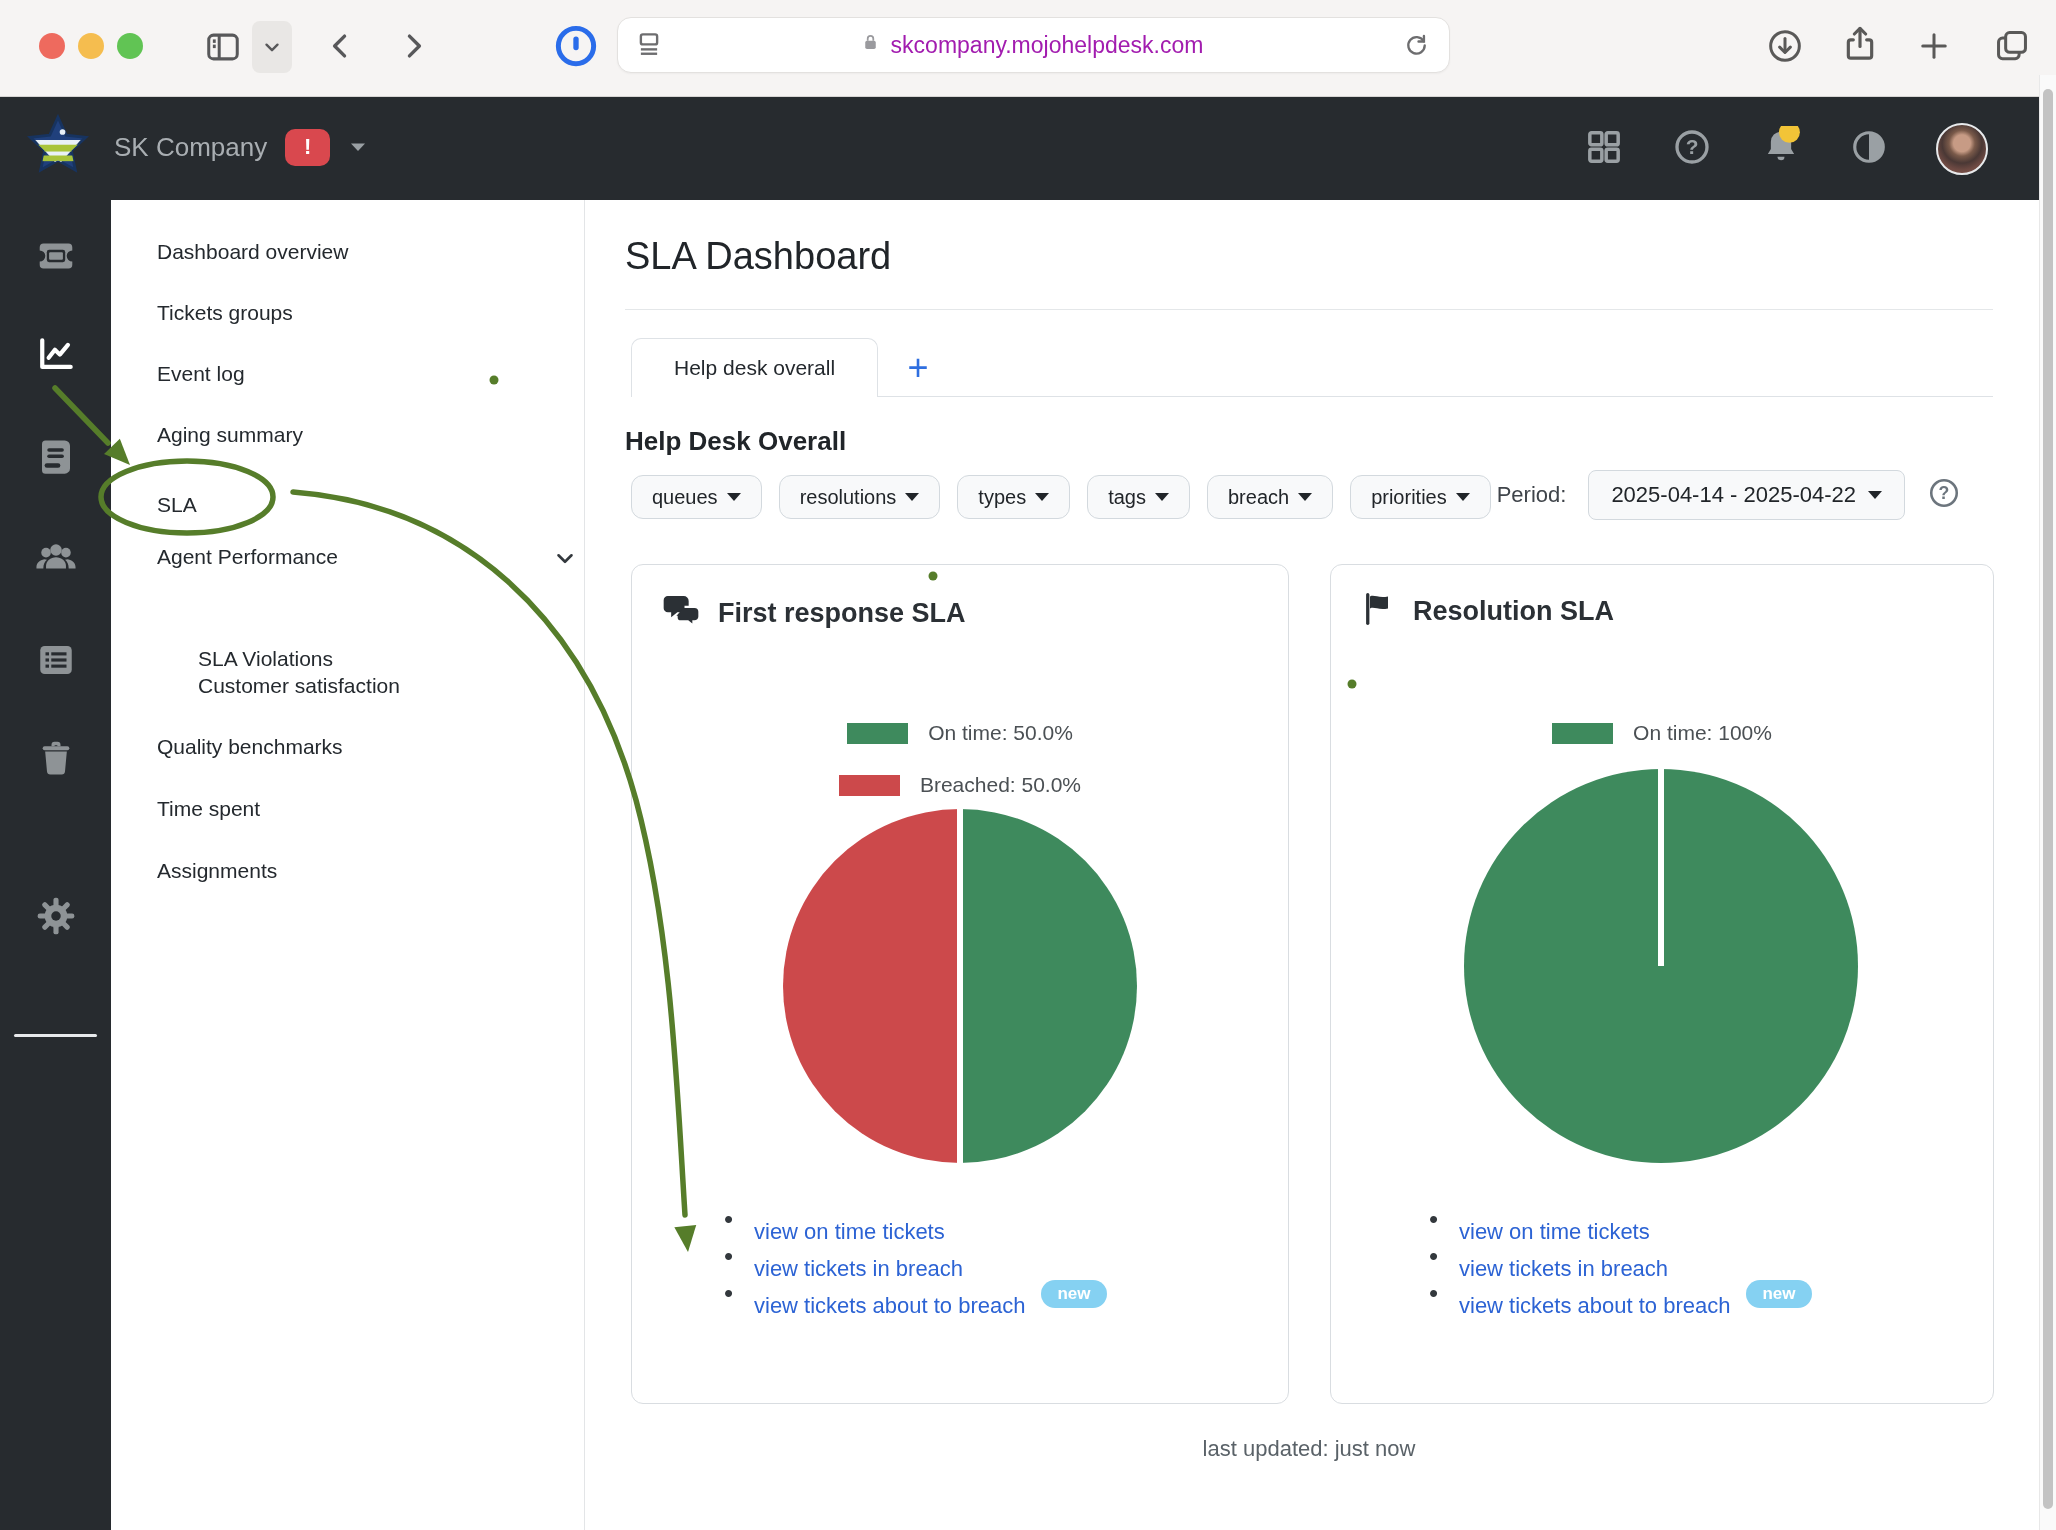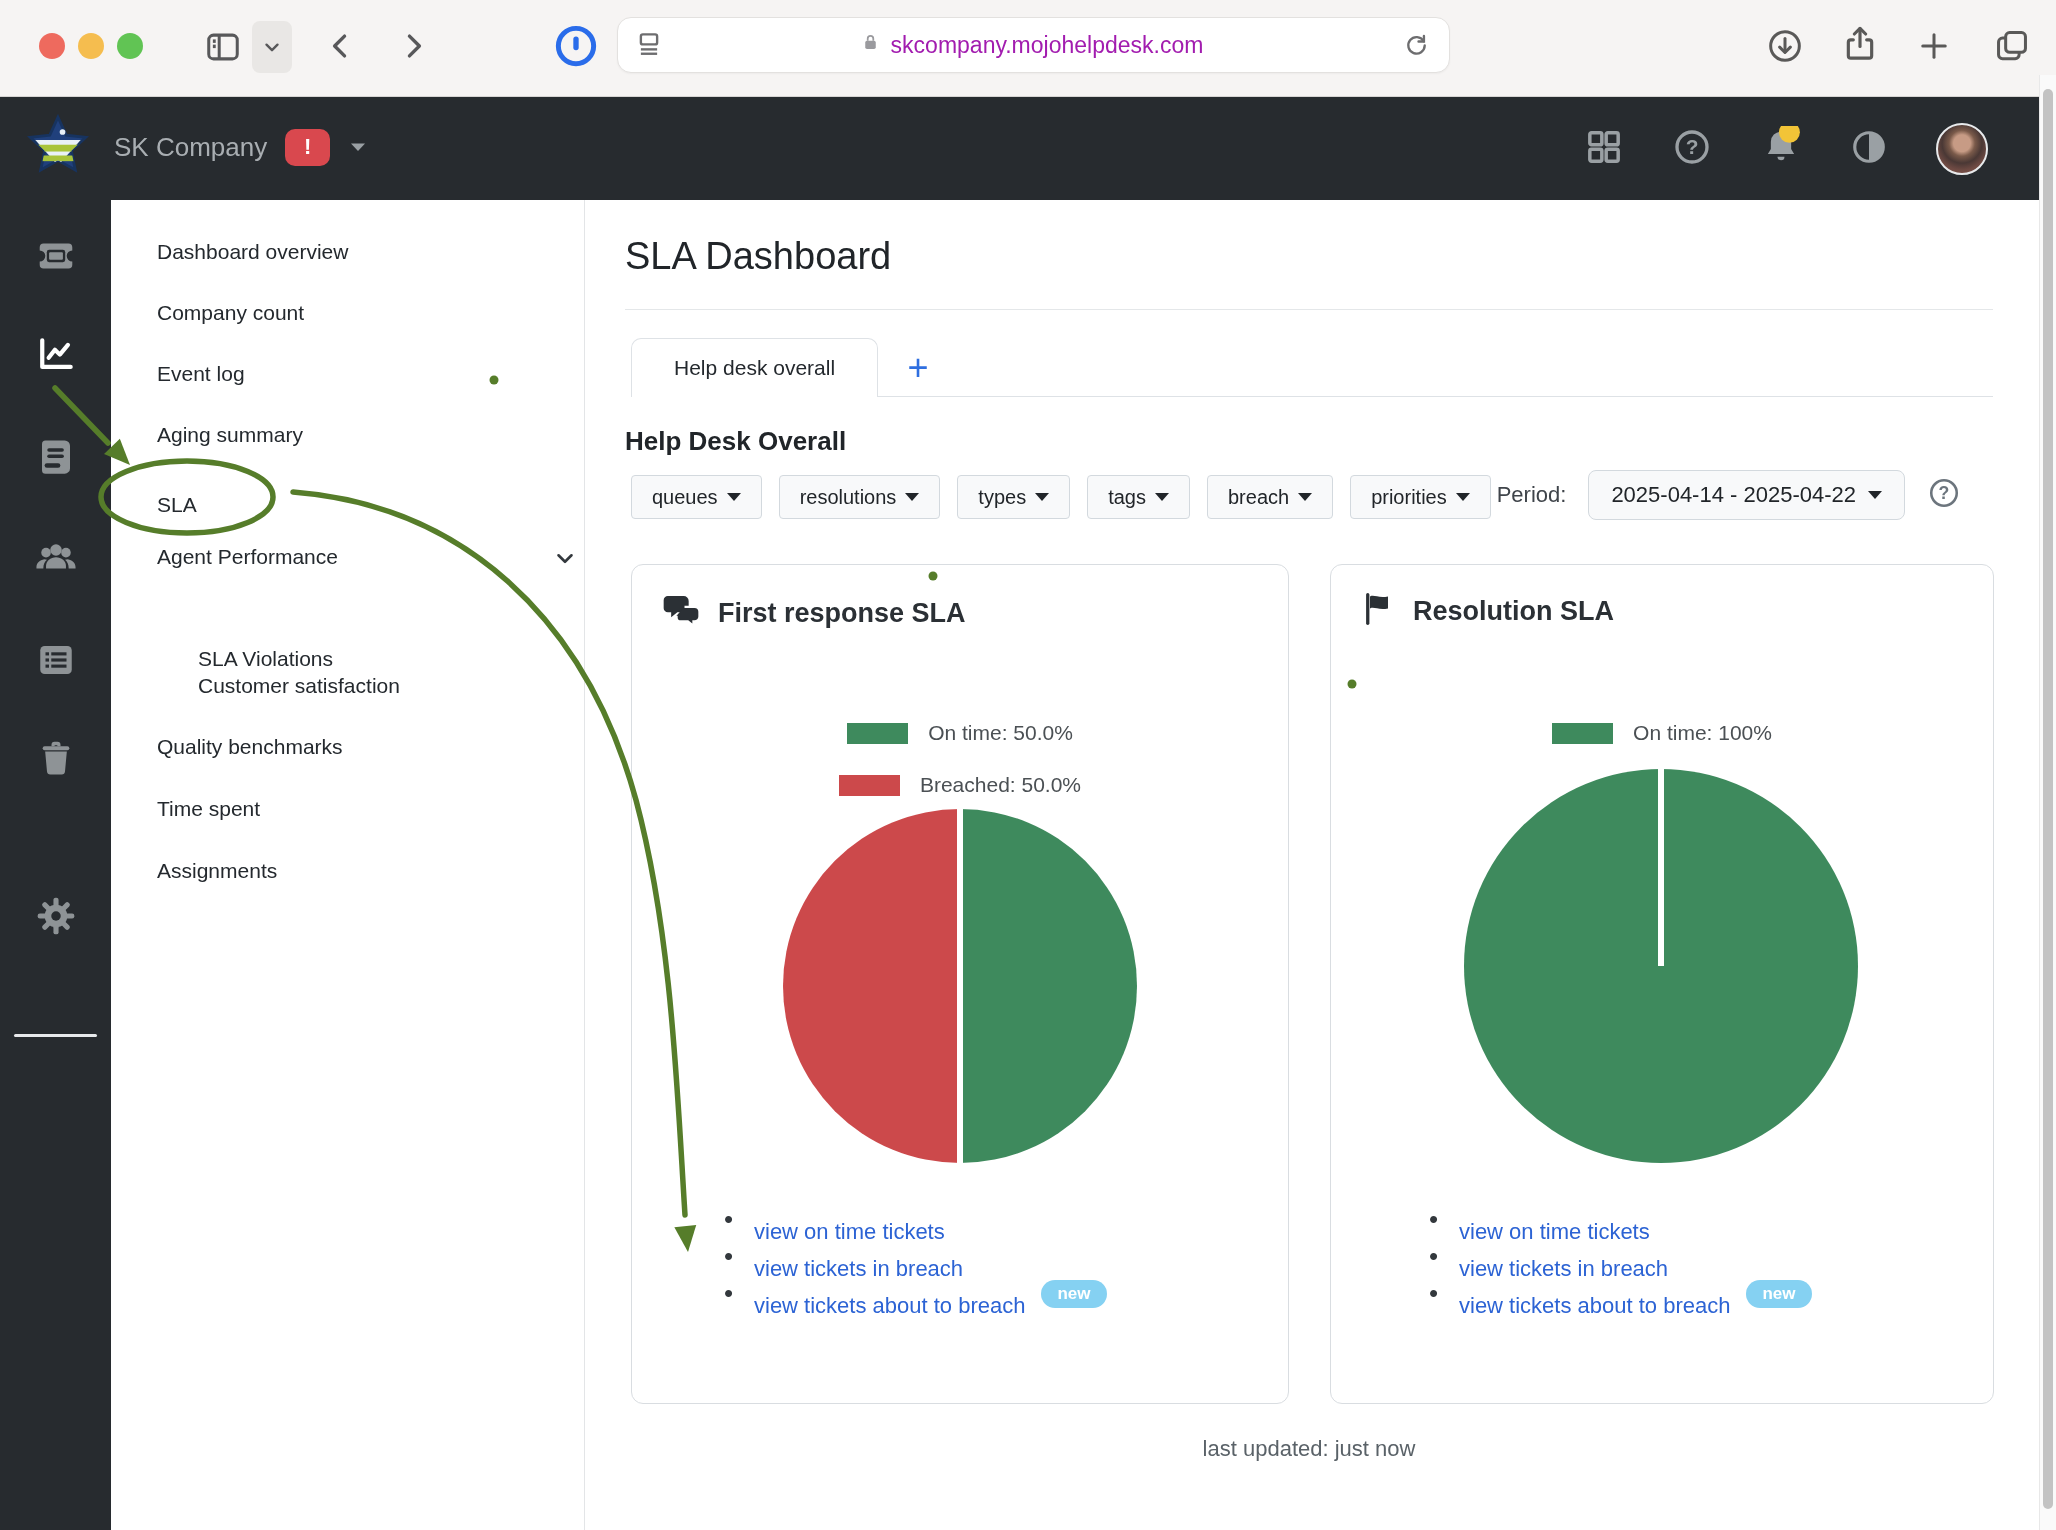--- a/index.html
+++ b/index.html
@@ -40,21 +40,21 @@
 
   
   .main { position:absolute; top:200px; left:585px; width:1471px; height:1330px; background:#fff; }
   .page-title { position:absolute; left:40px; top:35px; font-size:38px; font-weight:500; color:#212529; }
   .title-rule { position:absolute; left:40px; top:109px; width:1368px; height:1px; background:#e4e7e9; }
   .tab-rule { position:absolute; left:46px; top:196px; width:1362px; height:1px; background:#dee2e6; }
   .tab { position:absolute; left:46px; top:138px; height:59px; padding:0 42px; background:#fff; border:1px solid #dee2e6; border-bottom:none; border-radius:10px 10px 0 0; display:flex; align-items:center; font-size:21px; color:#24292e; z-index:2; cursor:pointer; }
   .tab-add { position:absolute; left:303px; top:138px; width:60px; height:59px; display:flex; align-items:center; justify-content:center; color:#2f6fe0; font-size:36px; font-weight:400; cursor:pointer; }
   .section-heading { position:absolute; left:40px; top:226px; font-size:26px; font-weight:700; color:#212529; }
   .filters { position:absolute; left:46px; top:275px; display:flex; gap:17px; }
-  .filter-btn { height:44px; padding:8px 20px; background:#f8f9fa; border:1px solid #d3d9de; border-radius:4px; font-size:20px; color:#212529; display:flex; align-items:center; gap:9px; cursor:pointer; font-family:inherit; }
+  .filter-btn { height:44px; padding:8px 20px; background:#f8f9fa; border:1px solid #d3d9de; border-radius:12px; font-size:20px; color:#212529; display:flex; align-items:center; gap:9px; cursor:pointer; font-family:inherit; }
   .caret-down::after { content:""; width:0; height:0; border-left:7px solid transparent; border-right:7px solid transparent; border-top:8px solid #212529; display:inline-block; }
   .period-wrap { position:absolute; right:95px; top:270px; display:flex; align-items:center; gap:22px; }
   .period-label { font-size:22px; color:#3f444a; }
   .period-btn { height:50px; padding:0 22px; background:#f8f9fa; border:1px solid #d3d9de; border-radius:8px; font-size:22px; color:#212529; display:flex; align-items:center; gap:12px; cursor:pointer; font-family:inherit; }
 
   
   .card { position:absolute; top:364px; height:840px; background:#fff; border:1px solid #d9dde1; border-radius:12px; }
   .card-1 { left:46px; width:658px; }
   .card-2 { left:745px; width:664px; }
   .card-header { position:absolute; left:30px; top:26px; display:flex; align-items:center; gap:16px; }
@@ -296,21 +296,21 @@
         <circle cx="12" cy="12" r="2.6" fill="#272b2f"></circle>
       </svg>
     </span>
   </div>
 
   <div class="sidebar">
     <div class="menu-item" style="top:32px;">
         <span>Dashboard overview</span>
       </div>
     <div class="menu-item" style="top:93px;">
-        <span>Company count</span>
+        <span>Tickets groups</span>
       </div>
     <div class="menu-item" style="top:154px;">
         <span>Event log</span>
       </div>
     <div class="menu-item" style="top:215px;">
         <span>Aging summary</span>
       </div>
     <div class="menu-item" style="top:277px;align-items:flex-end;">
         <span>SLA</span>
       </div>

